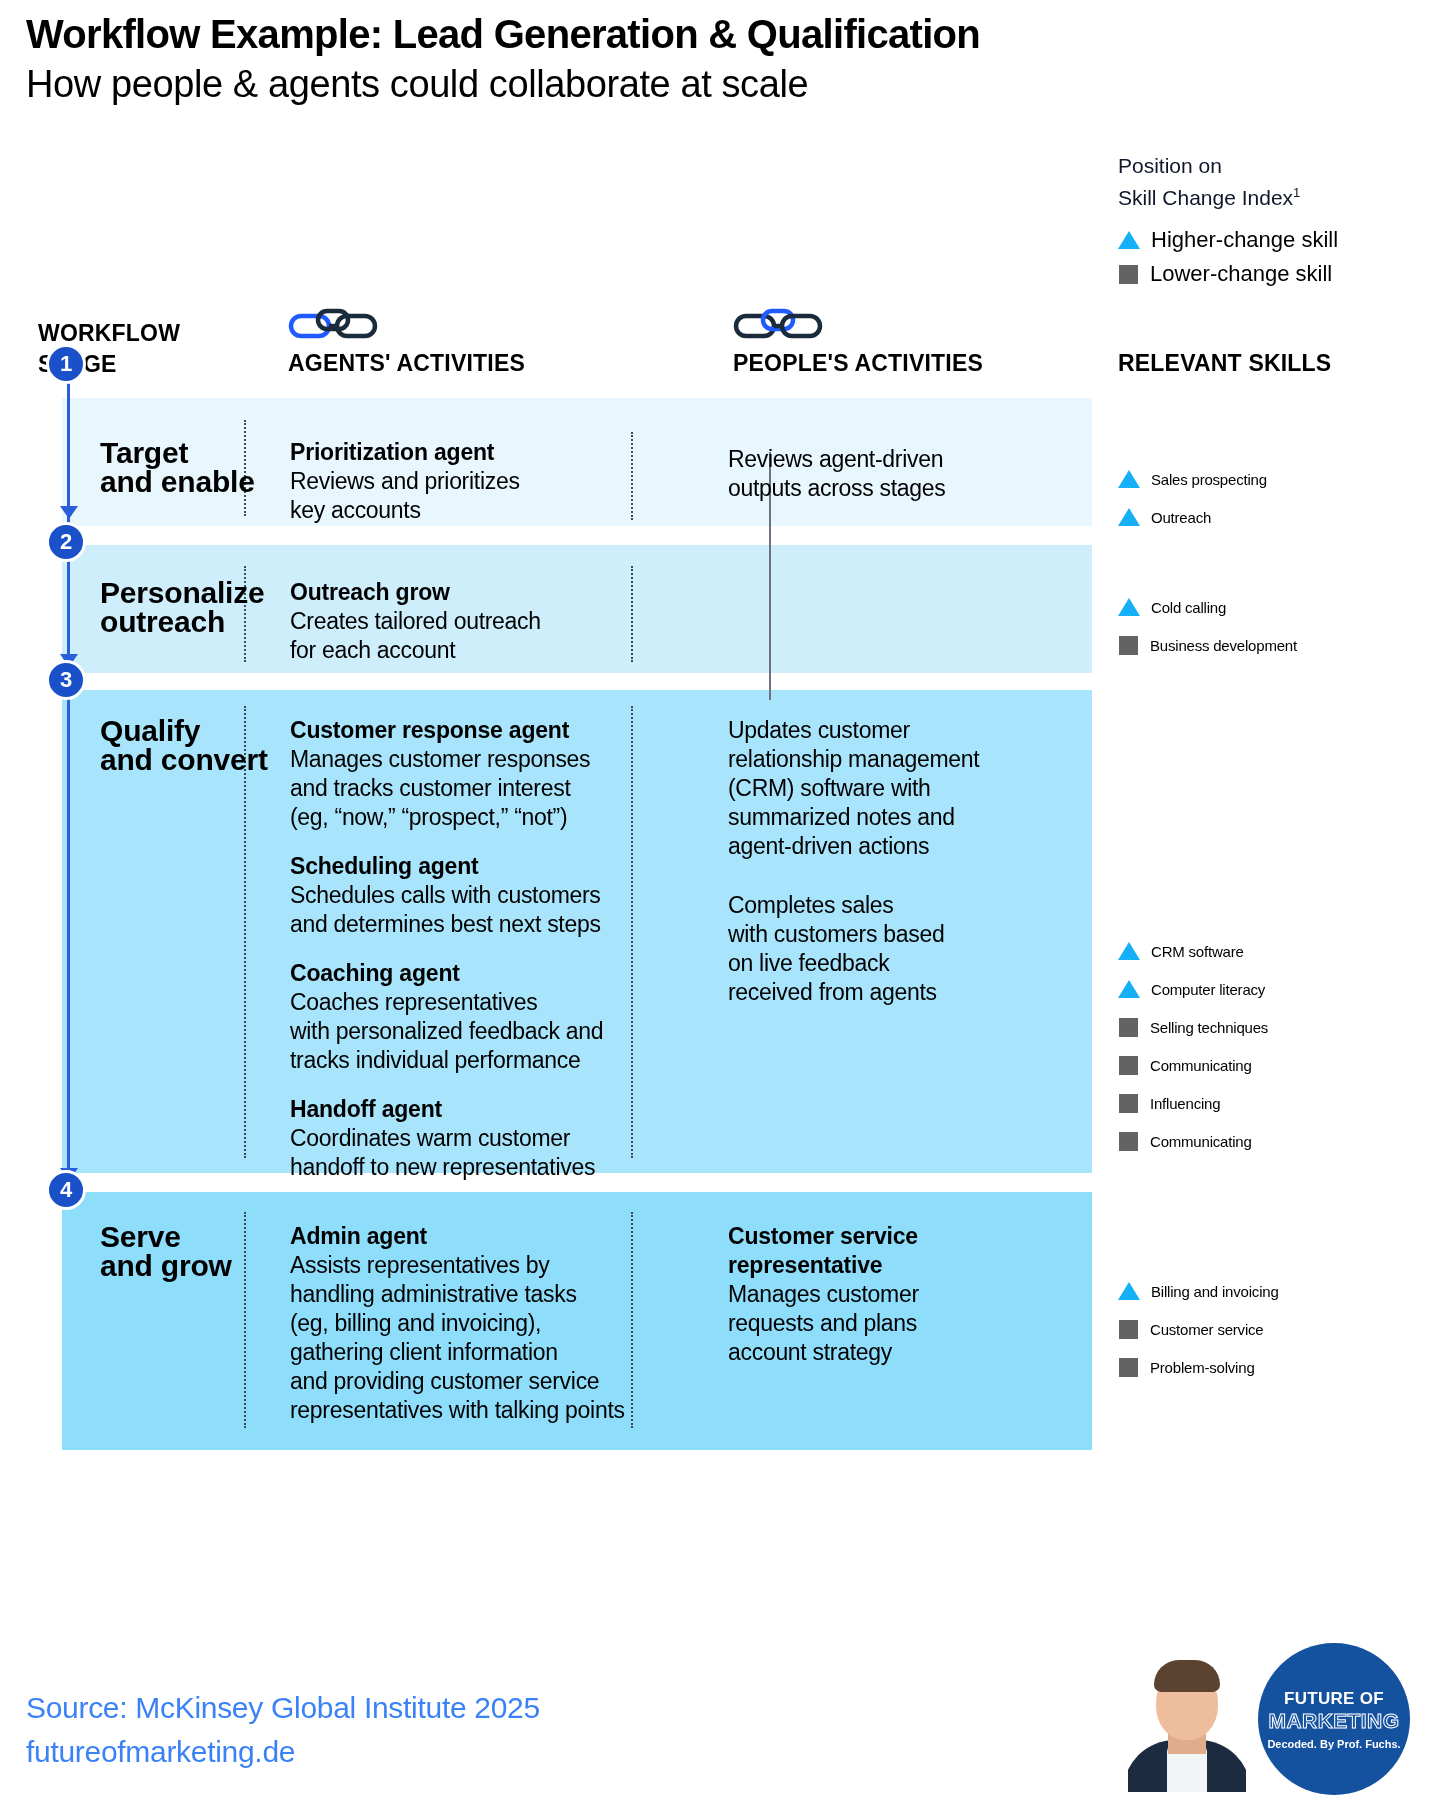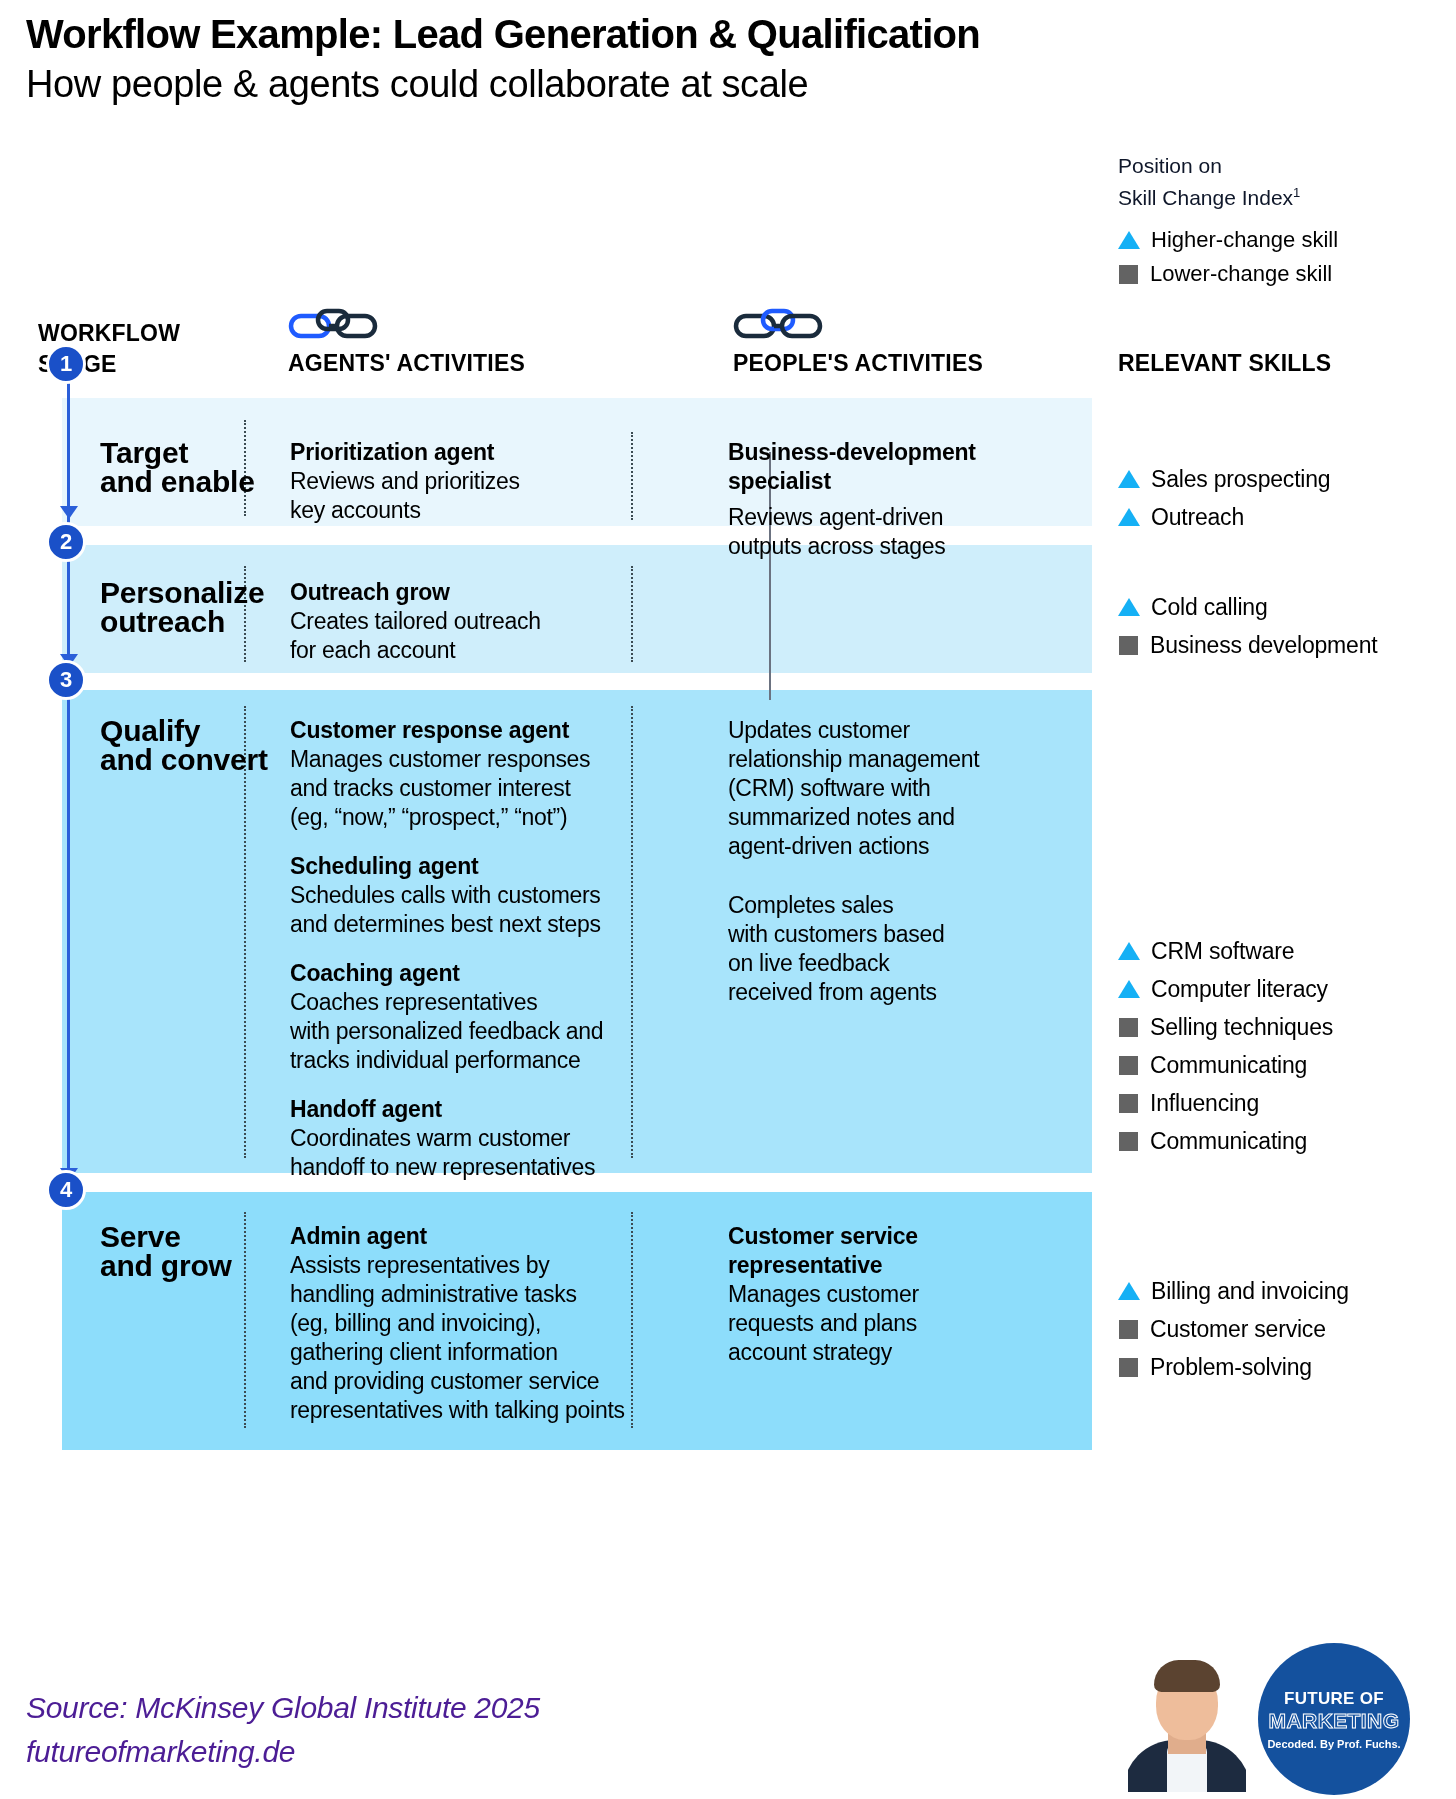--- a/index.html
+++ b/index.html
@@ -185,34 +185,33 @@
   }
   .blk { margin-bottom: 20px; }
   .blk:last-child { margin-bottom: 0; }
 
   .skill-list { position: absolute; }
   .skill-row {
     display: flex;
     align-items: center;
     gap: 11px;
     height: 38px;
-    font-size: 23px;
+    font-size: 15px;
     letter-spacing: -0.2px;
     white-space: nowrap;
   }
 
   
   .source {
     position: absolute;
     left: 26px; top: 1686px;
     font-size: 30px;
-    color: #4c1d95;
+    color: #3b82f6;
     line-height: 44px;
     letter-spacing: -0.3px;
-    font-style: italic;
   }
   .avatar {
     position: absolute;
     left: 1128px; top: 1650px;
     width: 118px; height: 142px;
     overflow: hidden;
   }
   .av-body {
     position: absolute;
     left: 50%; transform: translateX(-50%);
@@ -353,21 +352,20 @@
 
   <div class="cell stage-label" style="left:100px; top:438px;">Target<br>and enable</div>
   <div class="cell" style="left:290px; top:438px; width:330px;">
     <div class="blk">
       <div class="act-title">Prioritization agent</div>
       <div class="act-body">Reviews and prioritizes<br>key accounts</div>
     </div>
   </div>
   <div class="cell" style="left:728px; top:438px; width:340px;">
     <div class="blk">
-      <div class="act-title">Business-development<br>specialist</div>
       <div class="act-body" style="margin-top:7px;">Reviews agent-driven<br>outputs across stages</div>
     </div>
   </div>
   <div class="skill-list" style="left:1118px; top:460px;">
     <div class="skill-row">
       <span class="mk-tri"></span>
       <span>Sales prospecting</span>
     </div>
     <div class="skill-row">
       <span class="mk-tri"></span>

